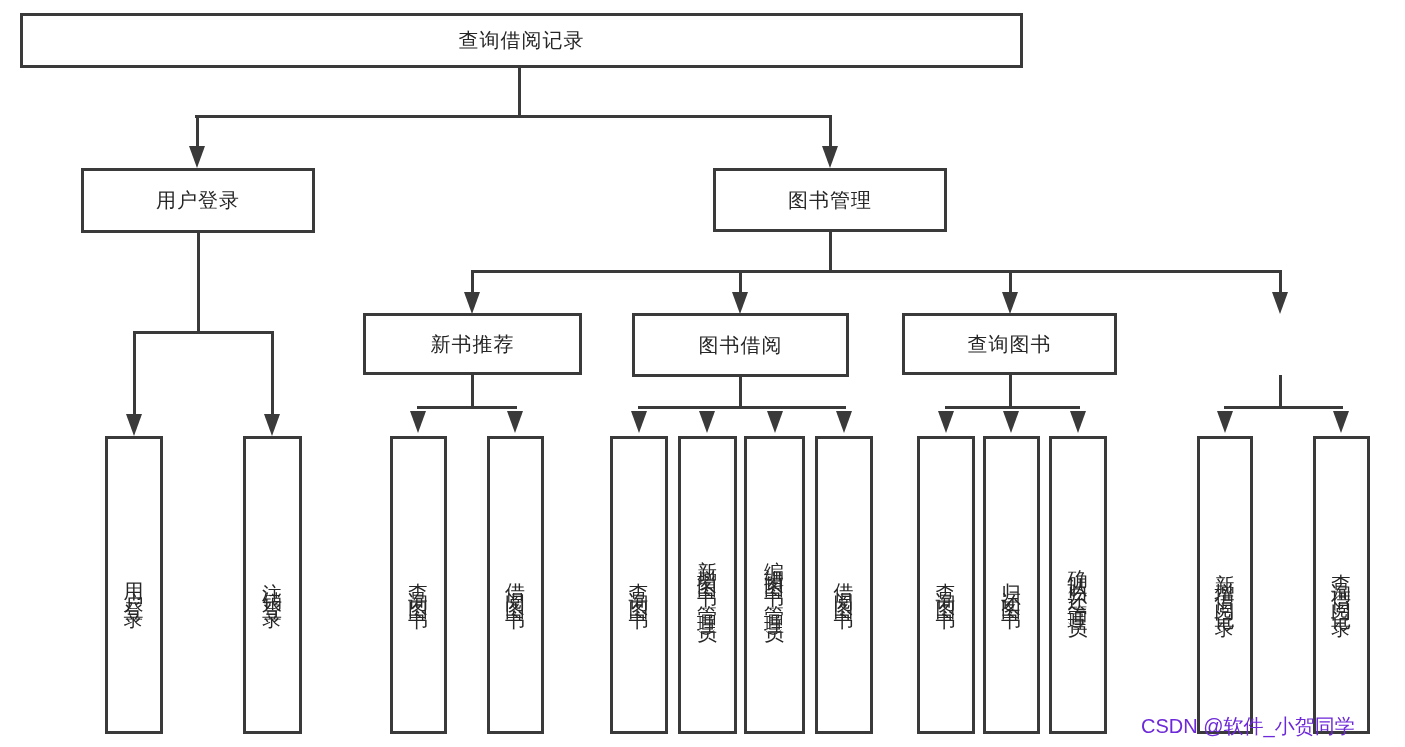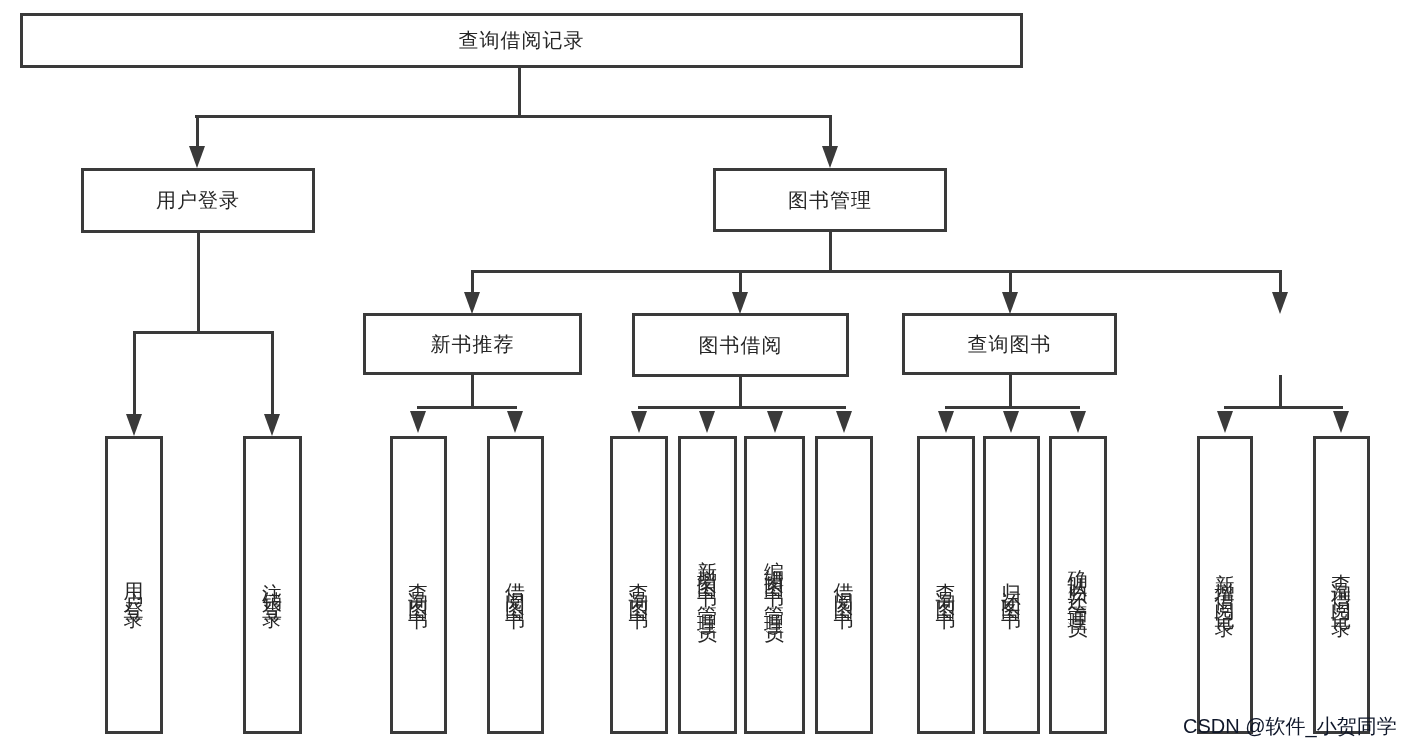--- a/index.html
+++ b/index.html
@@ -52,24 +52,24 @@
   .hline{height:3px;}
   .arrow{
     position:absolute;
     width:0;height:0;
     border-left:8px solid transparent;
     border-right:8px solid transparent;
     border-top:22px solid #3a3a3a;
   }
   .watermark{
     position:absolute;
-    left:1183px;
+    left:1141px;
     top:713px;
     font-size:20px;
-    color:#0f172a;
+    color:#6d28d9;
     white-space:nowrap;
     z-index:5;
   }
 </style>
 </head>
 <body>
 
 <div class="canvas">
 
   <div class="node" style="left:20px;top:13px;width:1003px;height:55px;">

